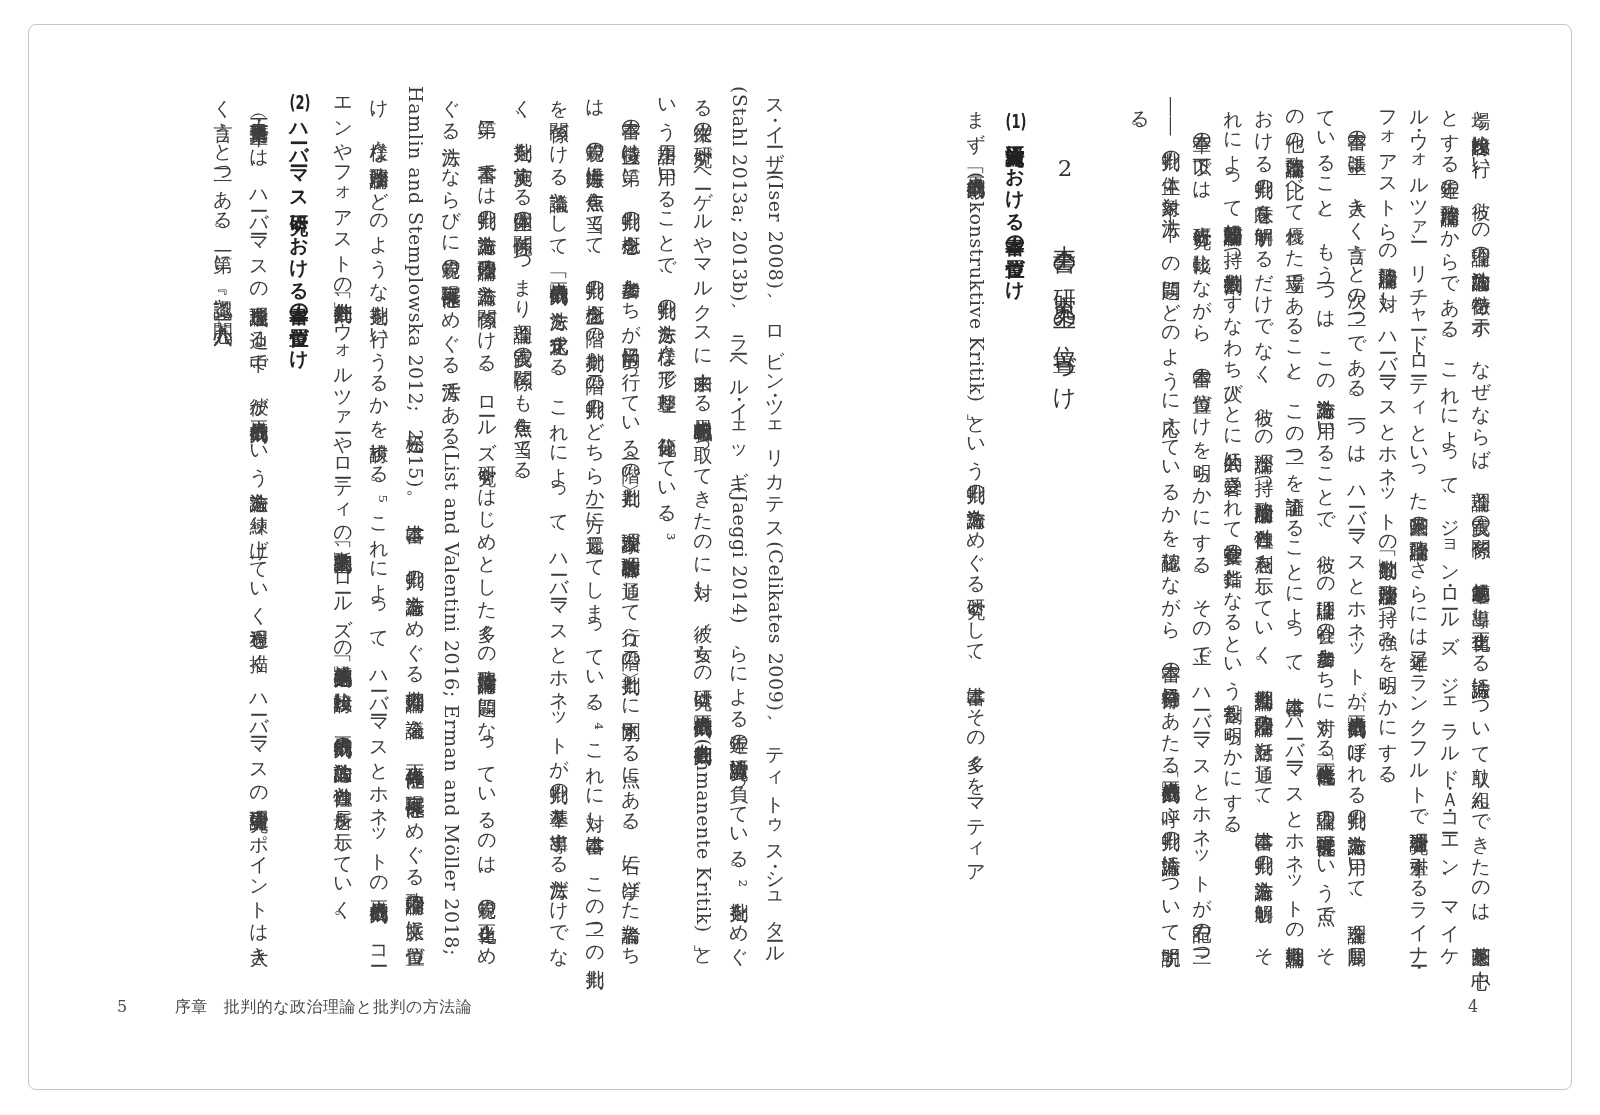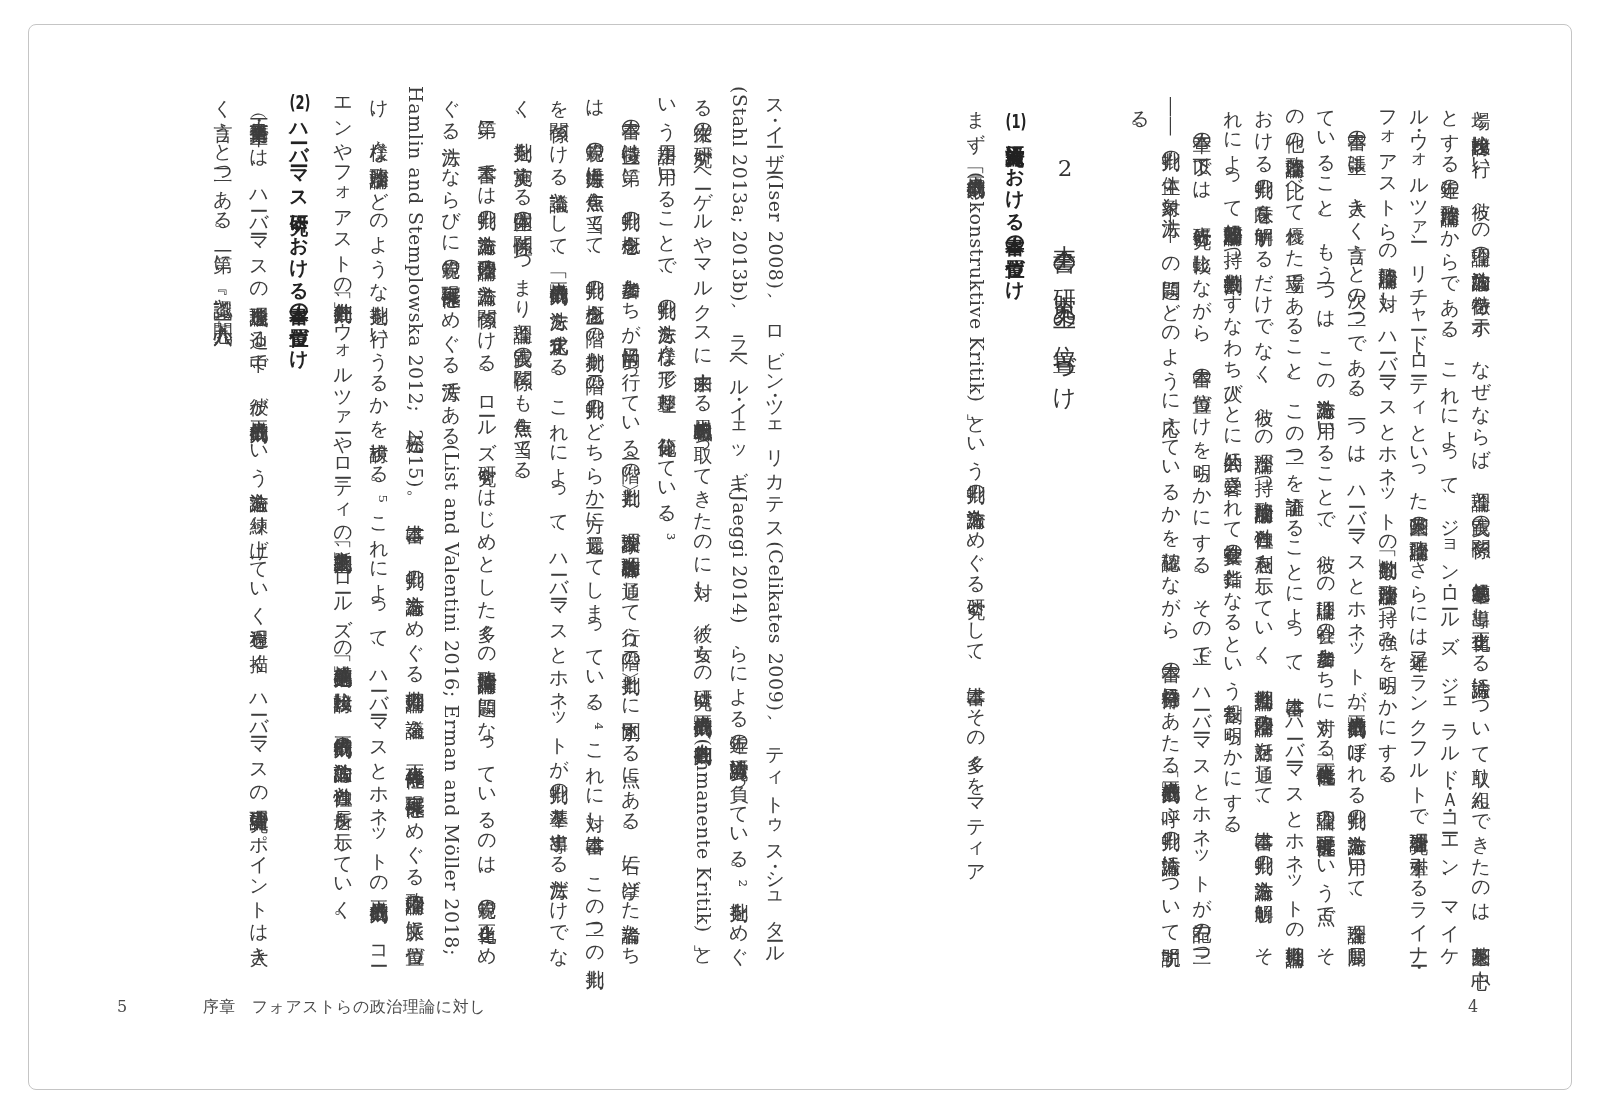--- a/index.html
+++ b/index.html
@@ -40,21 +40,21 @@
   }
   .pr-text .subhead{margin-block-end:8px;}
   .pl-text .subhead{margin-block-start:8px;margin-block-end:4px;text-indent:6px;line-height:36px;}
   .tcy{text-combine-upright:all;}
   .running-foot{
     position:absolute;top:997px;left:117px;
     font-size:16px;color:#4a4a4a;letter-spacing:0.5px;
     display:flex;align-items:baseline;
   }
   .rf-folio{margin-right:47px;}
-  .rf-label{margin-right:16px;margin-left:28px;}
+  .rf-label{margin-right:16px;}
   .folio-right{
     position:absolute;top:997px;left:1468px;
     font-size:16px;color:#4a4a4a;
   }
 </style>
 </head>
 <body>
 
 <div class="canvas">
 
@@ -76,17 +76,17 @@
     <div class="vtext pl-text">
       <p>ス・イーザー (Iser 2008)、ロビン・ツェリカテス (Celikates 2009)、ティトゥス・シュタール (Stahl 2013a; 2013b)、ラーヘル・イェッギ (Jaeggi 2014) らによる近年の方法論研究に負っている。²批判をめぐる従来の研究がヘーゲルやマルクスに由来する思想史的戦略を取ってきたのに対し、彼／女らの研究は「再構成的批判」や「内在的批判 (immanente Kritik)」という用語を用いることで、批判の方法を様々な形で整理し、分節化している。³</p>
       <p>　本書の特徴は第一に、批判の概念を、参加者たちが日常的に行っている〈一階の批判〉と、理論家が理論的著作を通じて行う〈二階の批判〉とに区別する点にある。右に挙げた論者たちは、規範の導出方法に焦点を当てて、批判の概念を一階の批判か二階の批判のどちらか一方に還元してしまっている。⁴これに対し本書は、この二つの批判を関係づける議論として、「再構成的批判」の方法を定式化する。これによって、ハーバーマスとホネットが批判の基準を導出する方法だけでなく、批判を実施する主体間の関係性、つまり理論と実践の関係にも焦点を当てる。</p>
       <p>　第二に、本書では批判の方法論を政治理論の方法論と関係づける。ロールズ研究をはじめとした多くの政治理論方法論で問題になっているのは、規範の正当化をめぐる方法、ならびに規範の実現可能性をめぐる方法である (List and Valentini 2016; Erman and Möller 2018; Hamlin and Stemplowska 2012; 松元 2015)。本書は、批判の方法論をめぐる批判理論の議論を、正当化可能性や実現可能性をめぐる政治理論の文脈に位置づけ、様々な政治理論がどのような批判を行いうるかを検討する。⁵これによって、ハーバーマスとホネットの再構成的批判と、コーエンやフォアストの「外在的批判」、ウォルツァーやローティの「文脈主義的批判」、ロールズの「構成主義的批判」を比較検討し、再構成的批判の方法論的な独自性と長所を示していく。</p>
       <h3 class="subhead"><span class="tcy">(2)</span><span>ハーバーマス研究における本書の位置づけ</span></h3>
       <p>　本書（第一章・第二章）では、ハーバーマスの理論形成を辿る中で、彼が再構成的批判という方法論を練り上げていく過程を描く。ハーバーマスの理論史研究のポイントは大きく言うと二つある。第一に、『認識と関心』（一九六八</p>
     </div>
     <div class="running-foot">
       <span class="rf-folio">5</span>
       <span class="rf-label">序章</span>
-      <span class="rf-title">フォアストらの政治理論に対し</span>
+      <span class="rf-title">批判的な政治理論と批判の方法論</span>
     </div>
   </div>
 
 </div>
 
 </body></html>

